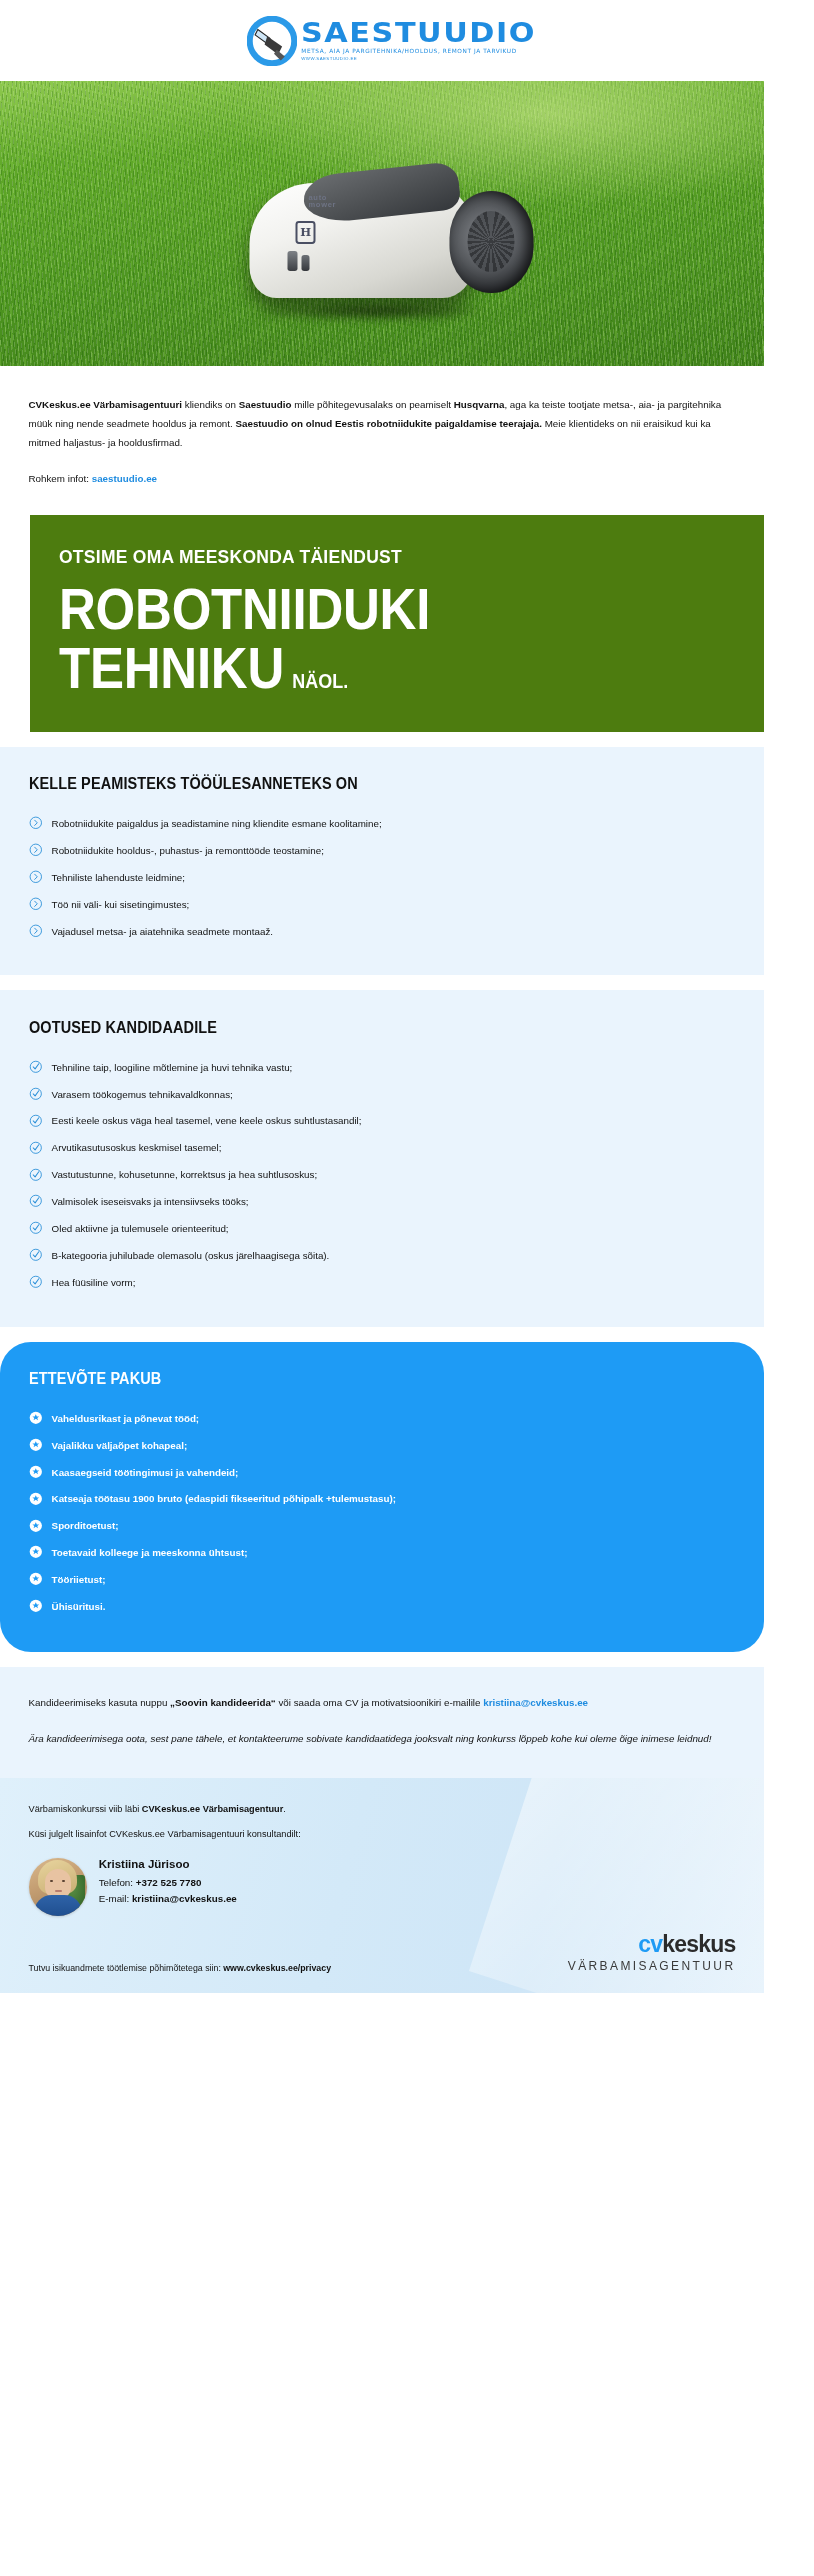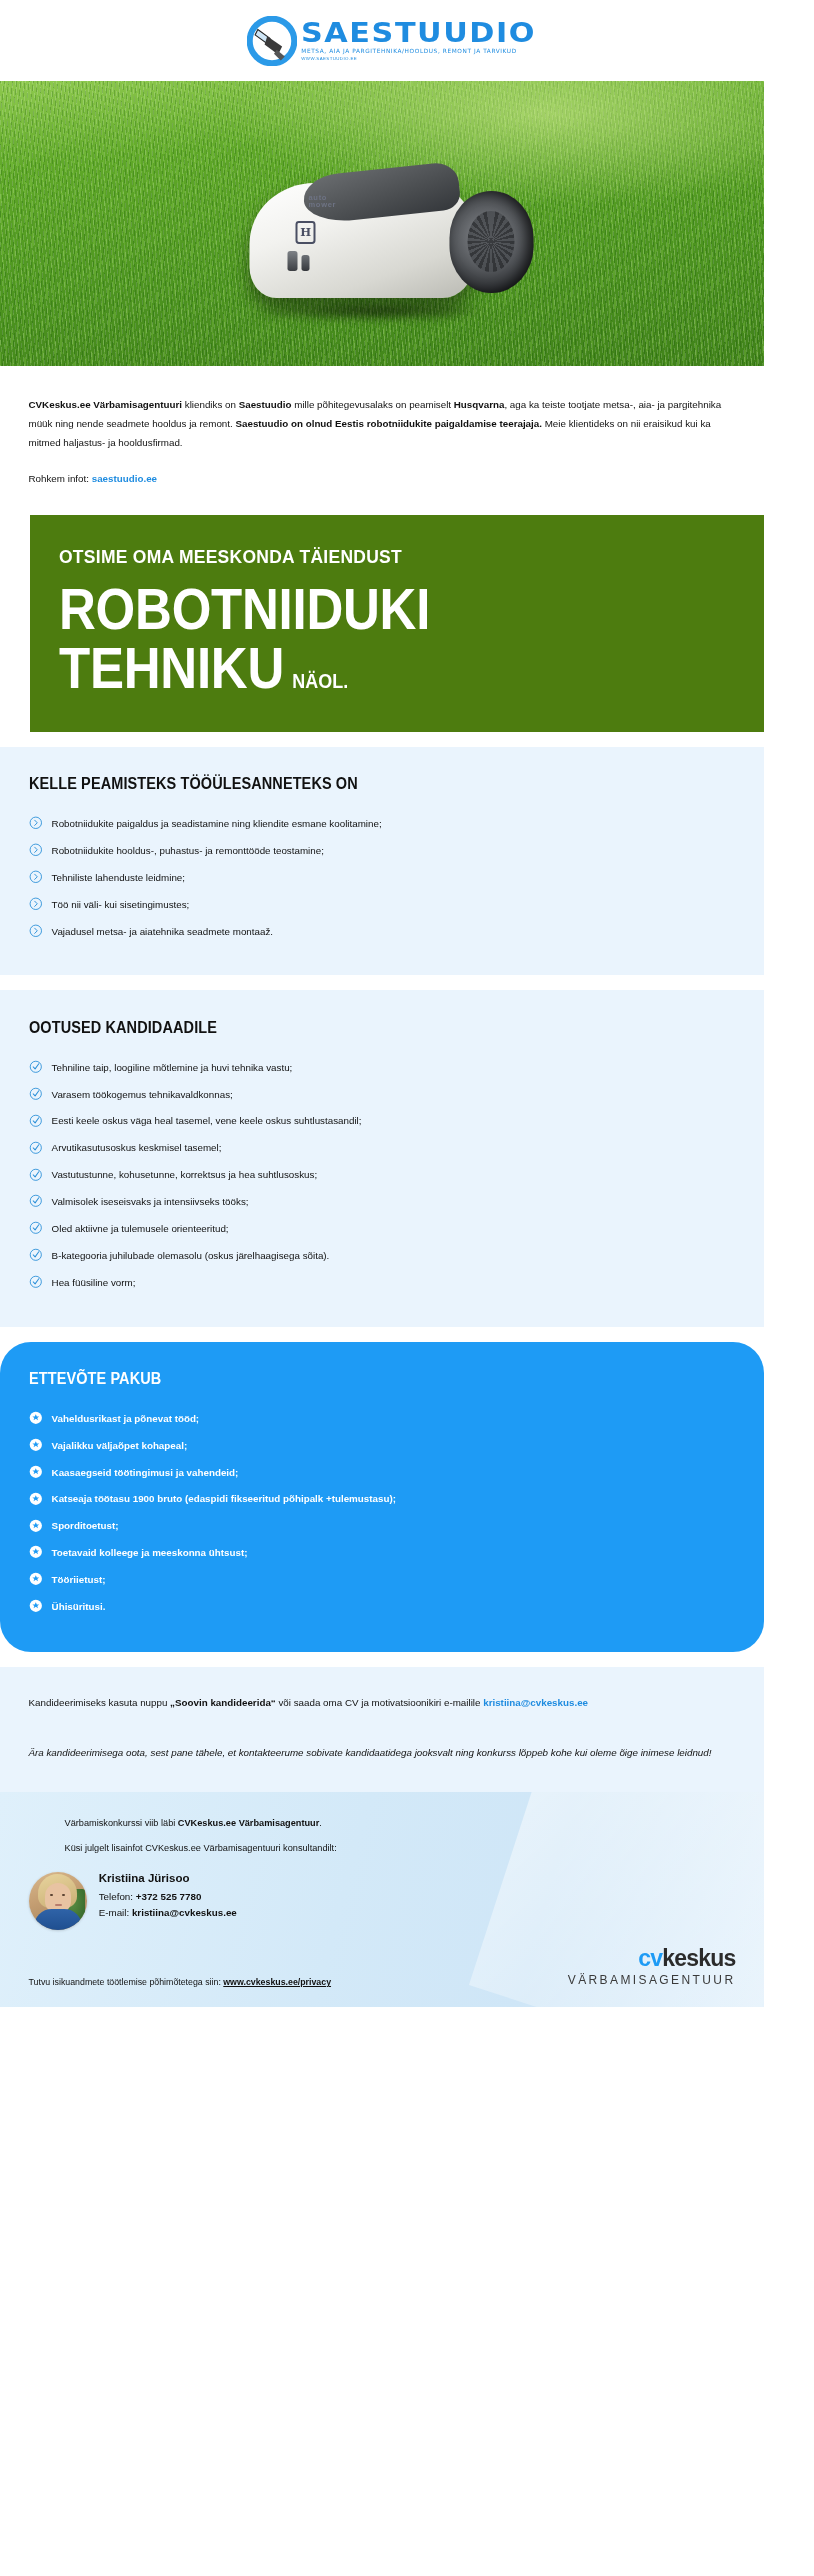--- a/index.html
+++ b/index.html
@@ -137,36 +137,36 @@
     display:flex; align-items:flex-start; gap: 9.5px;
     font-size: 9.8px; line-height: 1.5; color:#111;
     padding: 6.1px 0;
   }
   .block-blue ul.items li { color:#ffffff; font-weight:700; }
   .ico { flex: 0 0 auto; width: 13.6px; height: 13.6px; margin-top:-0.7px; }
 
   
   .apply { background:#eaf4fd; padding: 27px 28.5px 30px 28.5px; }
   .apply p { font-size: 9.8px; line-height: 1.85; color:#111; }
-  .apply p.note { font-style: italic; margin-top: 31px; line-height: 1.95; }
+  .apply p.note { font-style: italic; margin-top: 17px; line-height: 1.95; }
   .apply b { font-weight:700; }
 
   
   .footer {
     position: relative; overflow:hidden;
     background: linear-gradient(105deg,#dff0fb 0%,#d3e9f8 45%,#cfe6f7 70%,#e7f3fc 100%);
     padding: 24.4px 28.5px 20.4px 28.5px;
   }
   .footer::before {
     content:""; position:absolute; right:-27px; top:-41px; width:285px; height:285px;
     background: linear-gradient(120deg, rgba(255,255,255,0.55), rgba(255,255,255,0.05));
     transform: rotate(18deg);
   }
   .footer-inner { position: relative; z-index: 1; }
-  .footer p { font-size: 9.2px; line-height: 1.6; color:#111;margin-left:36px; }
+  .footer p { font-size: 9.2px; line-height: 1.6; color:#111; }
   .footer p + p { margin-top: 9.5px; }
   .footer b { font-weight:700; }
   .contact-row { display:flex; align-items:flex-start; gap:12.2px; margin-top:16.3px; }
   .avatar {
     width: 58px; height: 58px; border-radius:50%; flex:0 0 auto; overflow:hidden;
     background: linear-gradient(160deg,#d9b98e 0%,#c59f73 40%,#9e7c55 100%);
     position: relative; box-shadow: 0 0.7px 2.7px rgba(0,0,0,0.18);
   }
   .av-hair { position:absolute; left:9.5px; top:2.7px; width:39px; height:34px;
     background: linear-gradient(160deg,#e8d49e,#c9ae73); border-radius: 20.4px 20.4px 12.2px 12.2px; }
@@ -178,21 +178,21 @@
   .av-body { position:absolute; left:5.4px; bottom:0; width:48px; height:20.4px;
     background: linear-gradient(180deg,#2f63a8,#1f4f90); border-radius: 17.7px 17.7px 0 0; }
   .av-plant { position:absolute; right:1.4px; top:17.7px; width:17.7px; height:34px;
     background: radial-gradient(ellipse at 30% 40%, #4e8c3f, #2f6b29 70%); border-radius: 9.5px 2.7px 9.5px 2.7px; opacity:.9; }
   .contact-name { font-size:11.5px; font-weight:700; color:#111; margin-bottom:5.4px; }
   .contact-line { font-size:9.8px; color:#111; line-height:1.65; }
   .contact-line b { font-weight:700; }
 
   .footer-bottom { display:flex; align-items:flex-end; justify-content:space-between; margin-top:17.7px; }
   .privacy { font-size:8.8px; color:#111; }
-  .privacy b { font-weight:700;text-decoration:underline; }
+  .privacy b { font-weight:700; }
   .cvk-logo { text-align:right; }
   .cvk-main { font-size:23px; font-weight:700; letter-spacing:-0.8px; line-height:1; }
   .cvk-cv { color:#1e9bf5; }
   .cvk-keskus { color:#2b2b2b; }
   .cvk-sub { font-size:12px; letter-spacing:2.4px; color:#3a3a3a; margin-top:2.7px; }
 </style>
 </head>
 <body>
 
 <div class="page">

